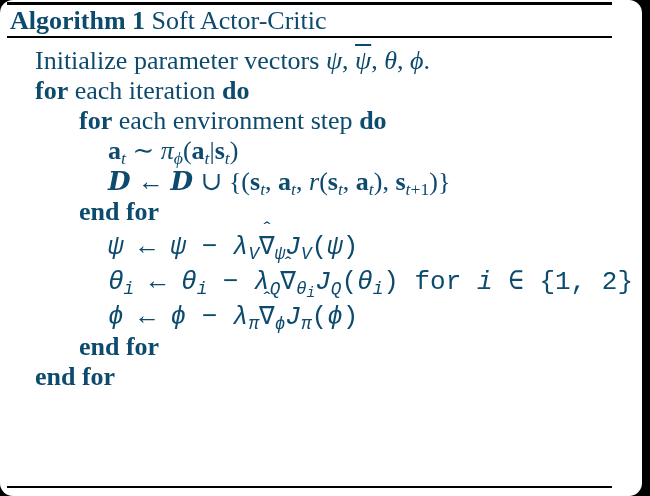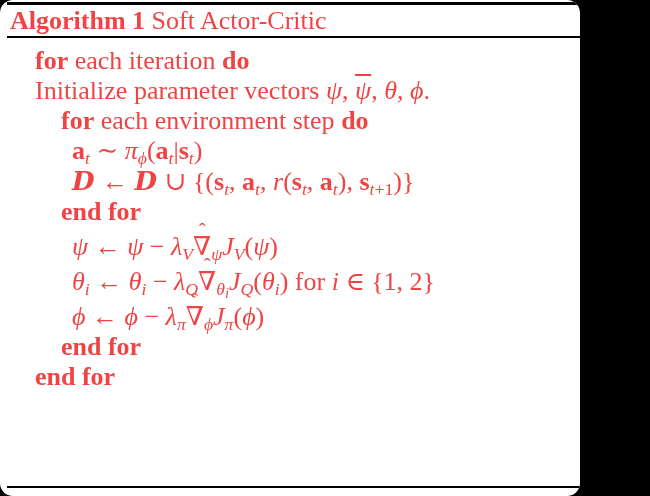--- a/index.html
+++ b/index.html
@@ -3,25 +3,25 @@
 <meta charset="utf-8">
 <style>
   html, body {
     margin: 0; padding: 0;
     width: 650px; height: 496px;
     background: #000000;
     overflow: hidden;
   }
   .page {
     position: relative;
-    width: 580px; height: 496px;
+    width: 642px; height: 496px;
     background: #ffffff;
     border-radius: 13px;
     overflow: hidden;
-    color: #ef4444;
+    color: #0c4a6e;
     font-family: "Liberation Serif", "DejaVu Serif", serif;
   }
   .rule {
     position: absolute;
     left: 7px; width: 605px;
     background: #000000;
   }
   .rule-top    { top: 2px;   height: 3px; }
   .rule-mid    { top: 36px;  height: 2px; }
   .rule-bottom { top: 486px; height: 2px; }
@@ -36,23 +36,23 @@
   .algo-label { font-weight: bold; }
 
   .algo-body {
     position: absolute;
     left: 0; top: 46px; right: 0;
     font-size: 26px;
     line-height: 30px;
   }
   .line { white-space: nowrap; }
   .ind-0 { padding-left: 35px; }
-  .ind-1 { padding-left: 61px; }
-  .ind-2 { padding-left: 72px; }
-  .tall  { margin-top: 5px; }
+  .ind-1 { padding-left: 79px; }
+  .ind-2 { padding-left: 108px; }
+  .tall  { margin-top: 5px; font-family: Liberation Mono, monospace; }
 
   
   .line i, .algo-body i { font-style: italic; }
   sub {
     font-size: 0.68em;
     line-height: 0;
     vertical-align: -0.28em;
   }
   sub sub { font-size: 0.82em; vertical-align: -0.2em; }
   .ol { text-decoration: overline; text-decoration-thickness: 1.5px; }
@@ -83,22 +83,22 @@
   <div class="rule rule-top"></div>
 
   <div class="algo-header">
     <span class="algo-label">Algorithm 1</span>
     <span class="algo-title">Soft Actor-Critic</span>
   </div>
 
   <div class="rule rule-mid"></div>
 
   <div class="algo-body" id="algo-body">
+      <div class="line ind-0">Initialize parameter vectors <i>ψ</i>, <span class="ol"><i>ψ</i></span>, <i>θ</i>, <i>ϕ</i>.</div>
       <div class="line ind-0"><b>for</b> each iteration <b>do</b></div>
-      <div class="line ind-0">Initialize parameter vectors <i>ψ</i>, <span class="ol"><i>ψ</i></span>, <i>θ</i>, <i>ϕ</i>.</div>
       <div class="line ind-1"><b>for</b> each environment step <b>do</b></div>
       <div class="line ind-2"><b>a</b><sub><i>t</i></sub> ∼ <i>π</i><sub><i>ϕ</i></sub>(<b>a</b><sub><i>t</i></sub>|<b>s</b><sub><i>t</i></sub>)</div>
       <div class="line ind-2"><span class="cal">D</span> ← <span class="cal">D</span> ∪ {(<b>s</b><sub><i>t</i></sub>, <b>a</b><sub><i>t</i></sub>, <i>r</i>(<b>s</b><sub><i>t</i></sub>, <b>a</b><sub><i>t</i></sub>), <b>s</b><sub><i>t</i>+1</sub>)}</div>
       <div class="line ind-1"><b>end for</b></div>
       <div class="line ind-2 tall"><i>ψ</i> ← <i>ψ</i> − <i>λ</i><sub><i>V</i></sub><span class="hat"><span class="acc">ˆ</span>∇</span><sub><i>ψ</i></sub><i>J</i><sub><i>V</i></sub>(<i>ψ</i>)</div>
       <div class="line ind-2 tall"><i>θ</i><sub><i>i</i></sub> ← <i>θ</i><sub><i>i</i></sub> − <i>λ</i><sub><i>Q</i></sub><span class="hat"><span class="acc">ˆ</span>∇</span><sub><i>θ</i><sub><i>i</i></sub></sub><i>J</i><sub><i>Q</i></sub>(<i>θ</i><sub><i>i</i></sub>) for <i>i</i> ∈ {1, 2}</div>
       <div class="line ind-2 tall"><i>ϕ</i> ← <i>ϕ</i> − <i>λ</i><sub><i>π</i></sub><span class="hat"><span class="acc">ˆ</span>∇</span><sub><i>ϕ</i></sub><i>J</i><sub><i>π</i></sub>(<i>ϕ</i>)</div>
       <div class="line ind-1"><b>end for</b></div>
       <div class="line ind-0"><b>end for</b></div>
     </div>

